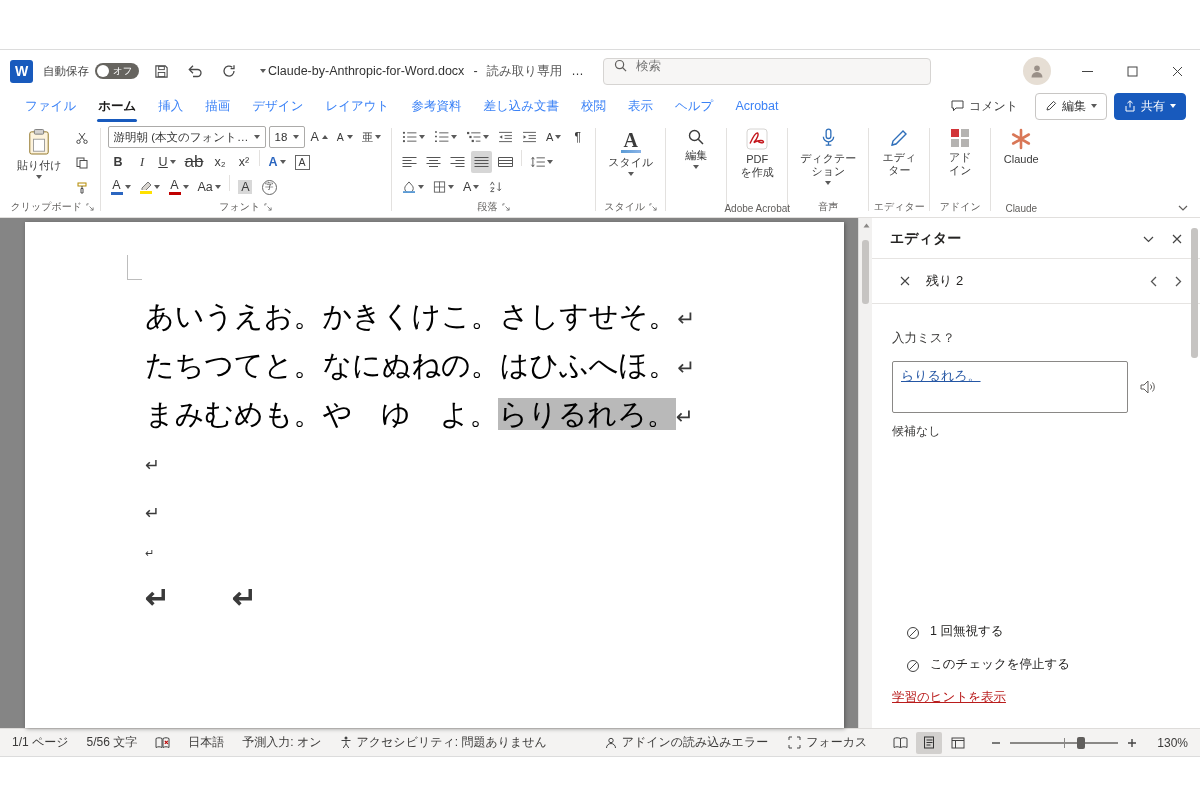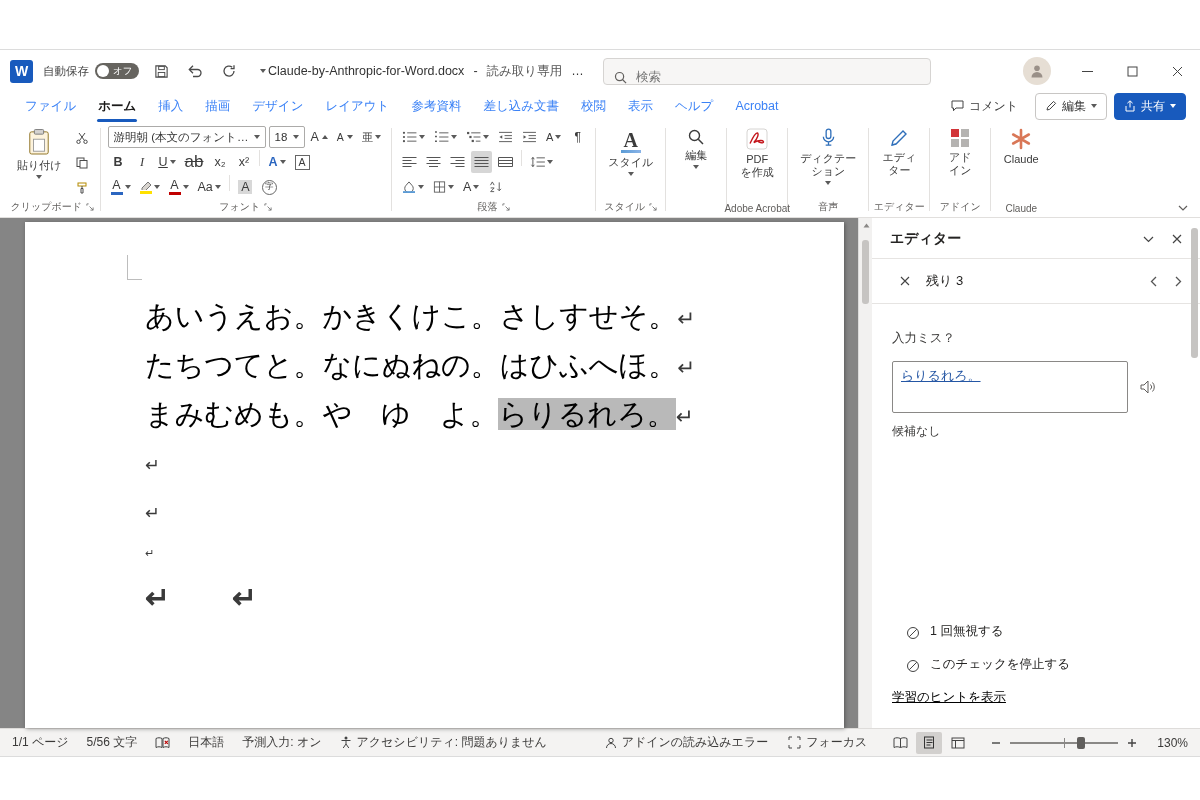--- a/index.html
+++ b/index.html
@@ -18,21 +18,21 @@
 .toggle{width:44px;height:16px;border-radius:8px;background:#66645f;position:relative;display:flex;align-items:center}
 .toggle .knob{position:absolute;left:2px;width:12px;height:12px;border-radius:50%;background:#fff}
 .toggle .tstate{margin-left:18px;color:#fff;font-size:9.5px}
 .qa-btn{width:24px;height:24px;display:flex;align-items:center;justify-content:center;border-radius:3px}
 .chev{display:inline-block;width:0;height:0;border-left:3.5px solid transparent;border-right:3.5px solid transparent;
   border-top:4px solid #5a5a5a;vertical-align:middle}
 .doc-title{position:absolute;left:268px;top:0;height:42px;display:flex;align-items:center;gap:9px;
   font-size:12.5px;color:#333;white-space:nowrap}
 .doc-title .mode{color:#555}
 .searchbox{position:absolute;left:603px;top:8px;width:328px;height:27px;background:#f7f6f5;
-  border:1px solid #d6d4d2;border-radius:4px;display:flex;align-items:flex-end;gap:9px;padding:0 10px}
+  border:1px solid #d6d4d2;border-radius:4px;display:flex;align-items:flex-start;gap:9px;padding:0 10px}
 .searchbox input{border:none;background:transparent;outline:none;font-size:12.5px;color:#444;width:100%}
 .tb-right{position:absolute;right:0;top:0;height:42px;display:flex;align-items:center}
 .avatar{width:28px;height:28px;border-radius:50%;background:#e6ded4;margin-right:14px;
   display:flex;align-items:center;justify-content:center}
 .winbtn{width:45px;height:42px;display:flex;align-items:center;justify-content:center}
 
 
 .tabsrow{height:28px;display:flex;align-items:center;padding:0 14px}
 .tab{padding:5px 11px;font-size:12.5px;color:#3b82f6;position:relative;white-space:nowrap}
 .tab.active{font-weight:bold;color:#1b1a19}
@@ -103,21 +103,21 @@
 .pane-nav .arrows{margin-left:auto;display:flex;gap:18px}
 .pane-body{padding:16px 20px 0;flex:1;display:flex;flex-direction:column}
 .check-title{font-weight:bold;font-size:13px;color:#252423}
 .check-sub{margin-top:10px;font-size:12.5px;color:#3b3a39}
 .sugg-row{margin-top:14px;display:flex;align-items:center;gap:12px}
 .sugg-box{width:236px;height:52px;border:1px solid #8a8886;border-radius:2px;padding:5px 8px;font-size:13px;background:#fff}
 .flagged{color:#2456a4;text-decoration:underline}
 .no-cand{margin-top:10px;font-size:12px;color:#3b3a39}
 .actions{margin-top:auto;padding-bottom:22px}
 .action-row{display:flex;align-items:flex-end;gap:10px;padding:8px 0 8px 14px;font-size:12.5px;color:#252423}
-.learn-link{display:inline-block;margin:8px 0 0 0;font-size:12.5px;text-decoration:underline;color:#000000}
+.learn-link{display:inline-block;margin:8px 0 0 0;font-size:12.5px;text-decoration:underline;color:#b91c1c}
 .pane-scroll{position:absolute;right:2px;top:8px;width:7px;height:480px}
 .pane-scroll .thumb{position:absolute;left:0;right:0;top:2px;height:130px;background:#c6c4c2;border-radius:3px}
 
 
 .statusbar{height:28px;background:#f4f3f2;border-top:1px solid #dedcda;display:flex;align-items:center;
   padding:0 12px;gap:18px;font-size:12px;color:#3b3a39}
 .sb-item{display:flex;align-items:center;gap:5px;white-space:nowrap}
 .sb-right{margin-left:auto;display:flex;align-items:center;gap:20px}
 .viewbtns{display:flex;gap:3px}
 .viewbtn{width:26px;height:22px;display:flex;align-items:center;justify-content:center;border-radius:2px}
@@ -645,21 +645,21 @@
             </span>
         </span>
       </div>
       <div class="divider"></div>
       <div class="pane-nav">
         <span>
             <svg width="10" height="10" viewBox="0 0 10 10">
               <path d="M1 1l8 8M9 1L1 9" stroke="#444" stroke-width="1.1"></path>
             </svg>
           </span>
-        <span>残り 3</span>
+        <span>残り 2</span>
         <span class="arrows">
           <span>
               <svg width="7" height="11" viewBox="0 0 7 11">
                 <path d="M6 1L1.5 5.5 6 10" fill="none" stroke="#555" stroke-width="1.3"></path>
               </svg>
             </span>
           <span>
               <svg width="7" height="11" viewBox="0 0 7 11">
                 <path d="M1 1l4.5 4.5L1 10" fill="none" stroke="#555" stroke-width="1.3"></path>
               </svg>

